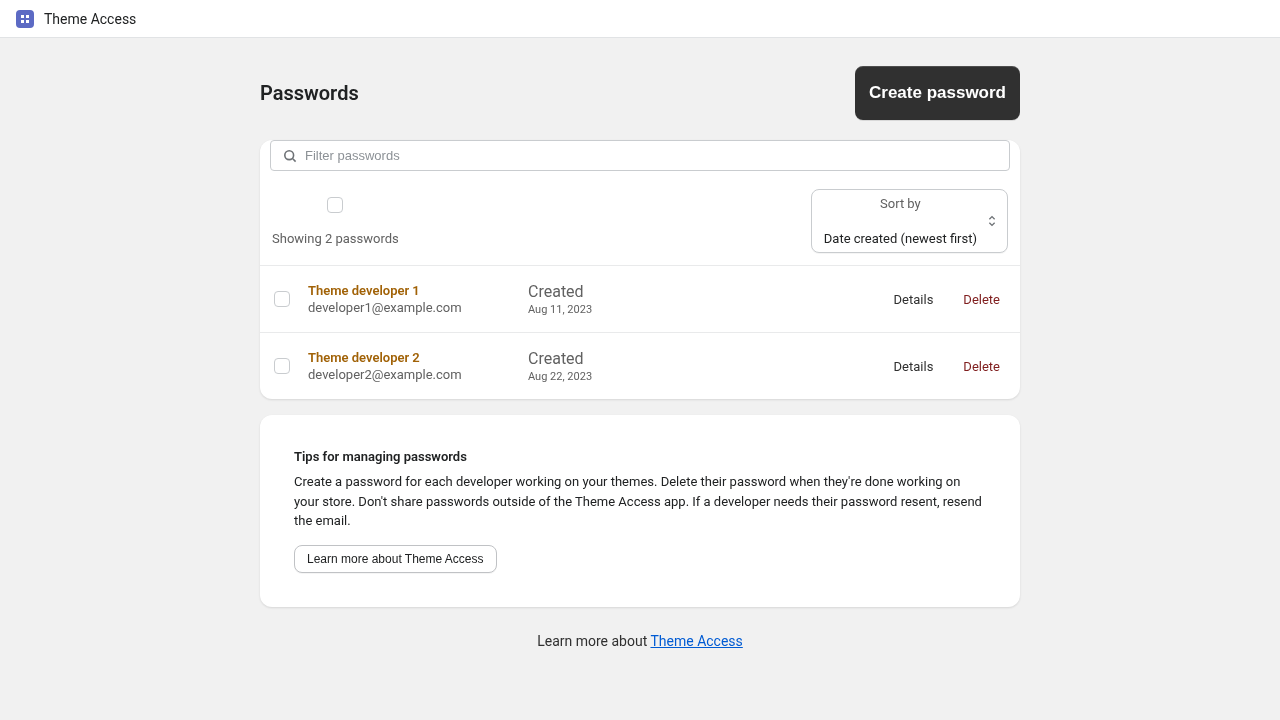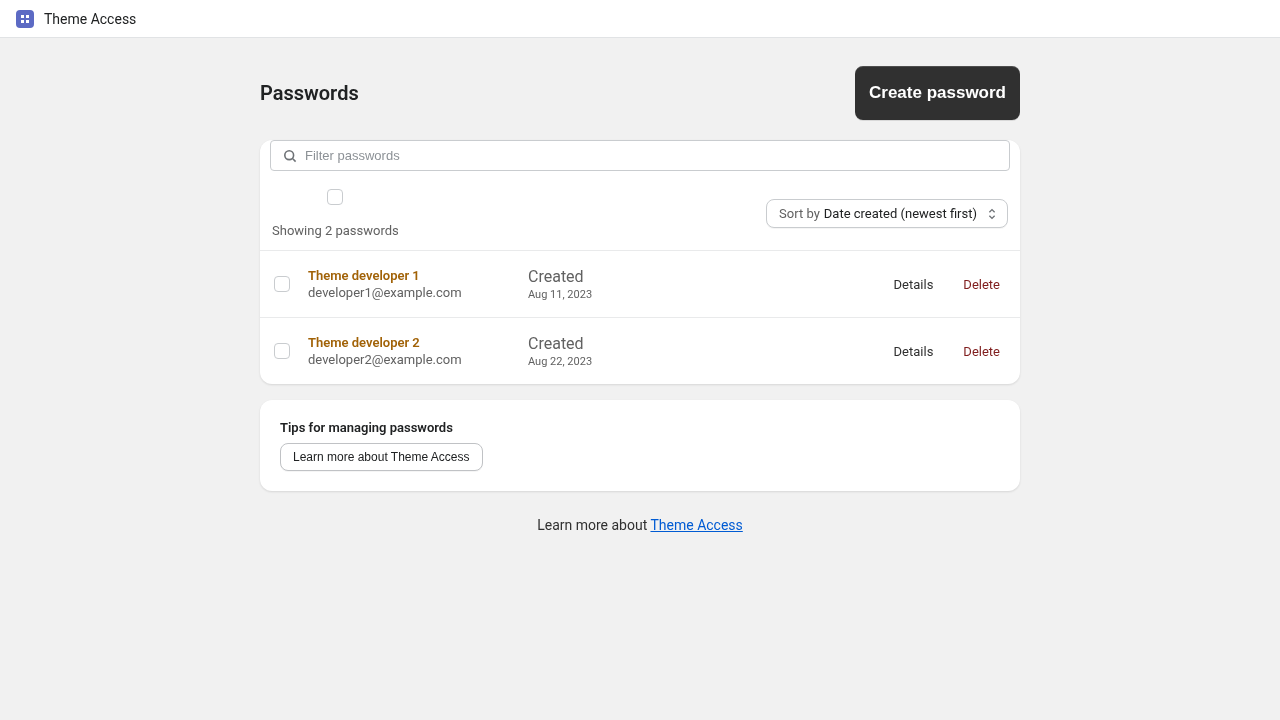--- a/index.html
+++ b/index.html
@@ -128,23 +128,24 @@
     .sort-select {
       border: 1px solid #c9cccf;
       border-radius: 8px;
       padding: 6px 30px 6px 12px;
       font-size: 13px;
       color: #202223;
       background: #ffffff;
       cursor: pointer;
       display: flex;
       align-items: center;
-      gap: 4px;
+      gap: 20px;
       position: relative;
       box-shadow: 0 1px 0 rgba(0,0,0,0.04);
+      flex-direction: column;
     }
     .sort-label {
       color: #616161;
     }
     .sort-value {
       color: #202223;
     }
     .sort-chevrons {
       position: absolute;
       right: 8px;
@@ -203,21 +204,21 @@
       font-weight: 450;
     }
     .delete-link {
       color: #7f1d1d;
       font-size: 13px;
       cursor: pointer;
       font-weight: 450;
       margin-right: 6px;
     }
     .tips-card {
-      padding: 20px;
+      padding: 34px;
     }
     .tips-title {
       font-size: 13px;
       font-weight: 600;
       margin-bottom: 8px;
       color: #202223;
     }
     .tips-body {
       font-size: 13px;
       color: #202223;
@@ -324,20 +325,21 @@
       <div class="row-actions">
         <span class="details-link">Details</span>
         <span class="delete-link">Delete</span>
       </div>
     </div>
 
   </div>
 
   <div class="card tips-card">
     <div class="tips-title">Tips for managing passwords</div>
+    <div class="tips-body">Create a password for each developer working on your themes. Delete their password when they're done working on your store. Don't share passwords outside of the Theme Access app. If a developer needs their password resent, resend the email.</div>
     <button class="btn-secondary">Learn more about Theme Access</button>
   </div>
 
   <div class="footer-text">
     <span>Learn more about </span><a class="footer-link">Theme Access</a>
   </div>
 
 </div>
 
 </body></html>

